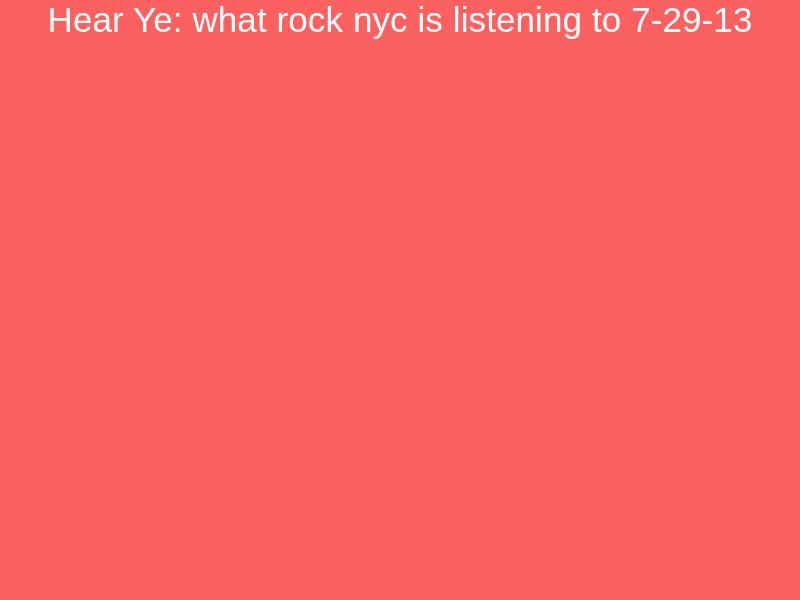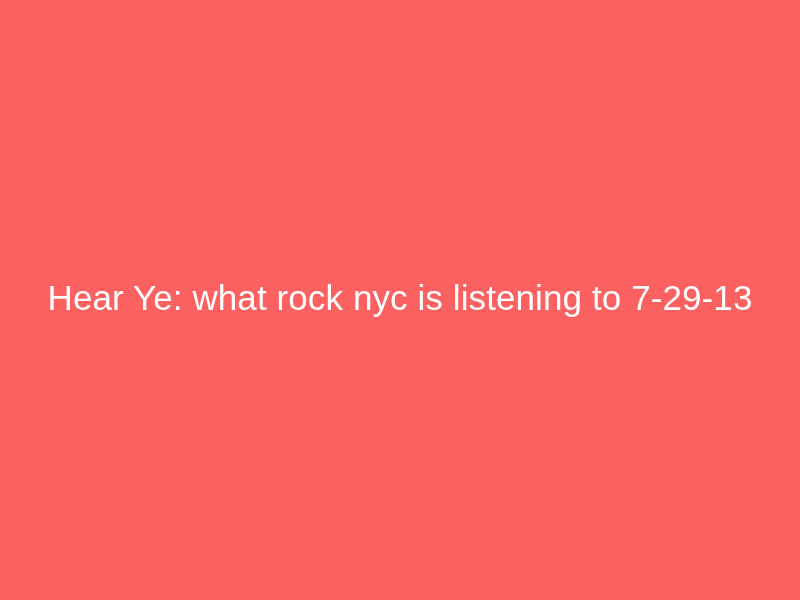--- a/index.html
+++ b/index.html
@@ -16,21 +16,21 @@
   }
 
   
   .banner {
     position: relative;
     box-sizing: border-box;
     width: 800px;
     height: 600px;
     background-color: #fb6161;          
     display: flex;
-    align-items: center;
+    align-items: flex-start;
     justify-content: center;
     text-align: center;
     -webkit-font-smoothing: antialiased;
   }
 
   .banner-inner {
     width: 100%;
     padding: 0 24px;
     box-sizing: border-box;
     

